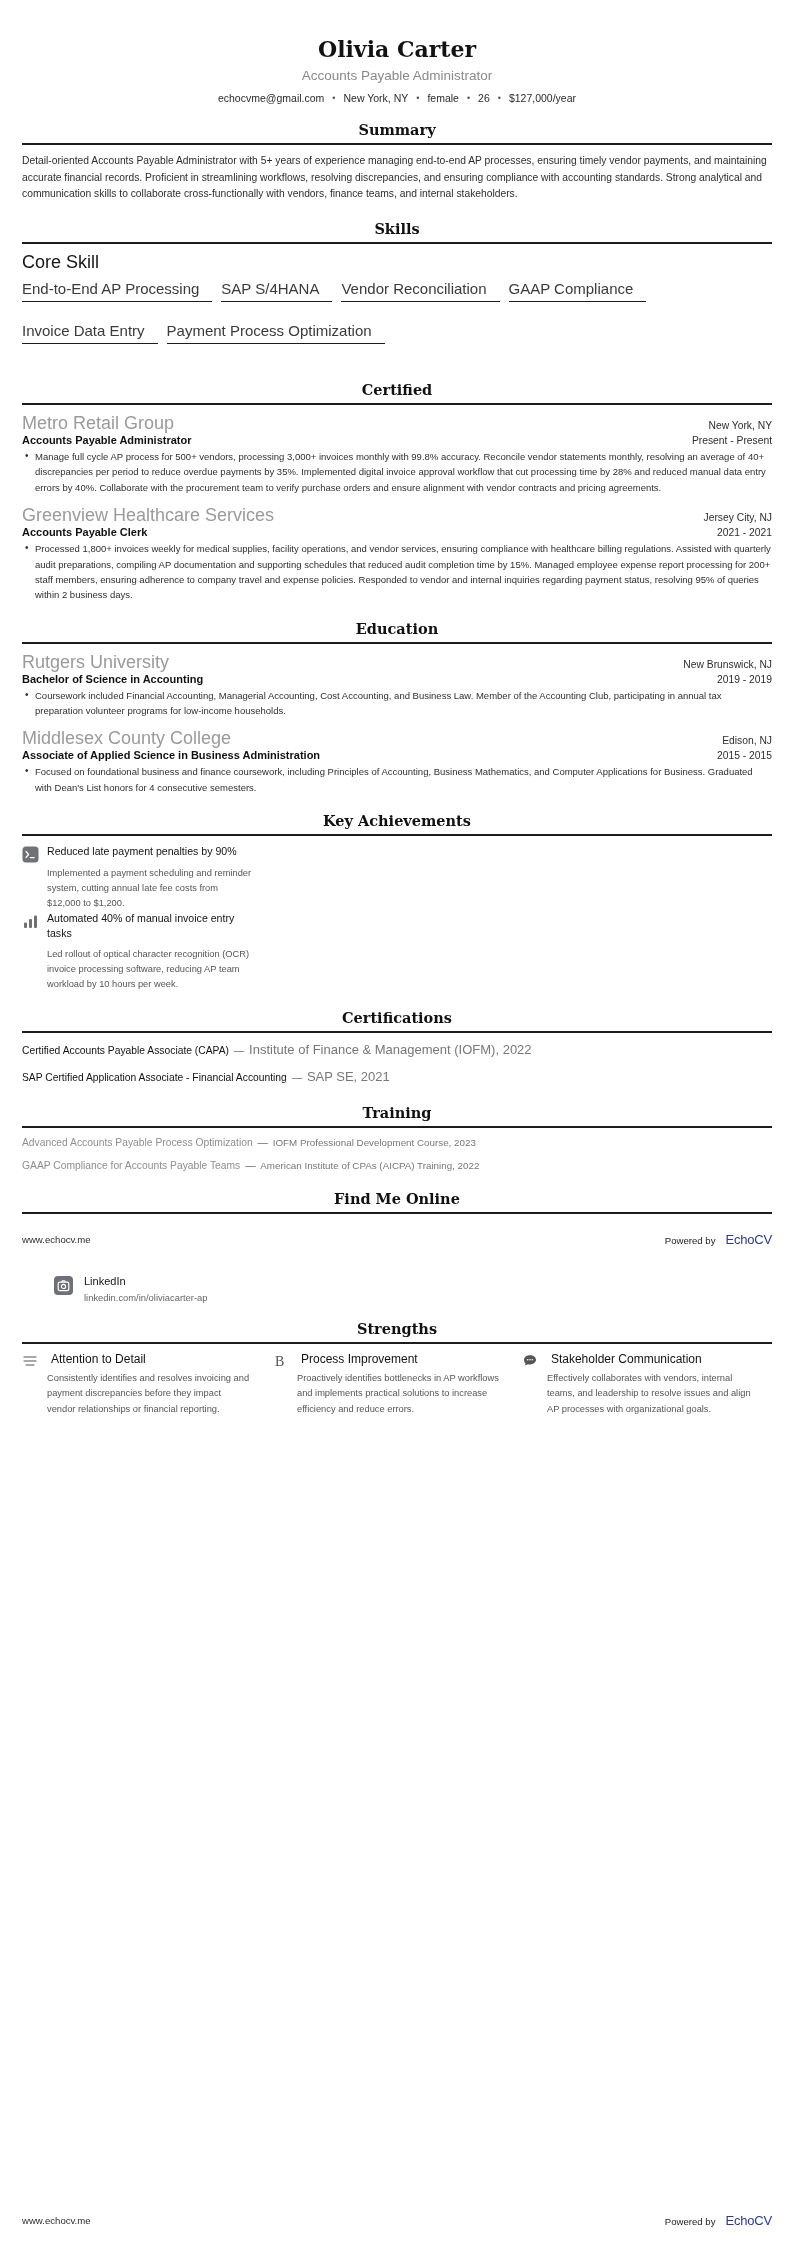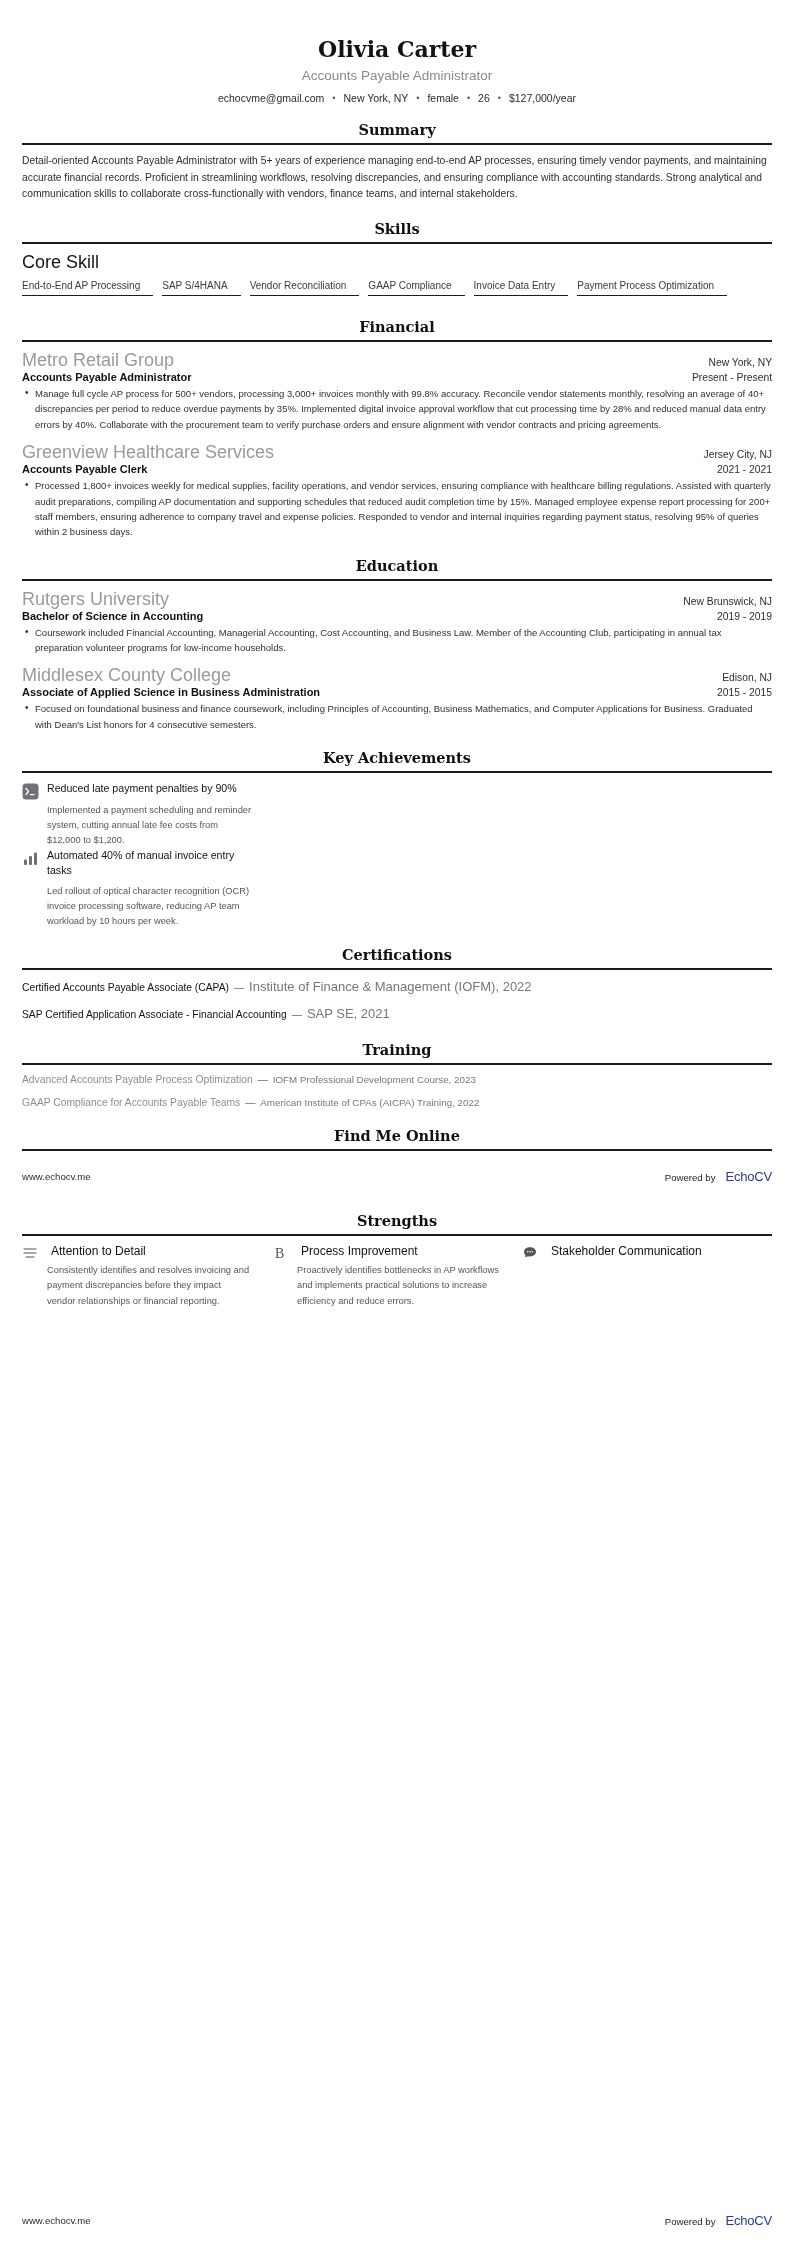--- a/index.html
+++ b/index.html
@@ -80,27 +80,27 @@
     color: #151515;
     margin: 2px 0 7px 0;
     font-weight: 400;
   }
   .skill-chips {
     display: flex;
     flex-wrap: wrap;
     gap: 0px;
   }
   .skill-chip {
-    font-size: 10px;
+    font-size: 15px;
     color: #3a3a3a;
     padding: 0 13px 4px 0;
     margin-right: 9px;
     border-bottom: 1.6px solid #1c1c1c;
     white-space: nowrap;
-    margin-bottom: 5px;
+    margin-bottom: 20px;
   }
 
   
   .entry { margin-bottom: 10px; }
   .entry-row {
     display: flex;
     justify-content: space-between;
     align-items: baseline;
   }
   .entry-org {
@@ -311,21 +311,21 @@
         <span class="skill-chip">End-to-End AP Processing</span>
         <span class="skill-chip">SAP S/4HANA</span>
         <span class="skill-chip">Vendor Reconciliation</span>
         <span class="skill-chip">GAAP Compliance</span>
         <span class="skill-chip">Invoice Data Entry</span>
         <span class="skill-chip">Payment Process Optimization</span>
       </div>
   </div>
 
   <div class="section">
-    <div class="section-title">Financial</div>
+    <div class="section-title">Certified</div>
     <hr class="section-rule">
     <div id="experience-list">
     <div class="entry">
       <div class="entry-row">
         <span class="entry-org">Metro Retail Group</span>
         <span class="entry-loc">New York, NY</span>
       </div>
       <div class="entry-row">
         <span class="entry-role">Accounts Payable Administrator</span>
         <span class="entry-dates">Present - Present</span>
@@ -454,20 +454,35 @@
   <div class="section">
     <div class="section-title">Find Me Online</div>
     <hr class="section-rule">
     <div class="online-bar">
       <span class="site-url">www.echocv.me</span>
       <span class="powered">
         <span>Powered by</span>
         <span class="brand">EchoCV</span>
       </span>
     </div>
+    <div id="profile-list">
+  <div class="profile-row">
+    <span class="profile-icon">
+            <svg width="13" height="13" viewBox="0 0 13 13">
+              <rect x="1.2" y="3.2" width="10.6" height="8.4" rx="1.6" fill="none" stroke="#fff" stroke-width="1.2"></rect>
+              <path d="M4.6 3.2l.8-1.4h2.2l.8 1.4" fill="none" stroke="#fff" stroke-width="1.2" stroke-linejoin="round"></path>
+              <circle cx="6.5" cy="7.4" r="2.1" fill="none" stroke="#fff" stroke-width="1.2"></circle>
+            </svg>
+          </span>
+    <div>
+      <div class="profile-label">LinkedIn</div>
+      <div class="profile-handle">linkedin.com/in/oliviacarter-ap</div>
+    </div>
+  </div>
+      </div>
   </div>
 
   <div class="section">
     <div class="section-title">Strengths</div>
     <hr class="section-rule">
     <div class="str-grid" id="str-grid">
   <div class="str-item">
     <span class="str-icon">
             <svg width="16" height="16" viewBox="0 0 16 16">
               <path d="M2 4h12M2 8h12M4 12h8" stroke="#555" stroke-width="1.2" stroke-linecap="round"></path>
@@ -493,20 +508,21 @@
     <span class="str-icon">
             <svg width="16" height="16" viewBox="0 0 16 16">
               <path d="M8 2.2c3.4 0 6 2 6 4.6s-2.6 4.6-6 4.6c-.7 0-1.4-.1-2-.25L3 12.6l.6-2.1C2.6 9.6 2 8.3 2 6.8 2 4.2 4.6 2.2 8 2.2z" fill="#555"></path>
               <circle cx="5.7" cy="6.8" r="0.8" fill="#fff"></circle>
               <circle cx="8" cy="6.8" r="0.8" fill="#fff"></circle>
               <circle cx="10.3" cy="6.8" r="0.8" fill="#fff"></circle>
             </svg>
           </span>
     <div>
       <div class="str-title">Stakeholder Communication</div>
+      <p class="str-desc">Effectively collaborates with vendors, internal teams, and leadership to resolve issues and align AP processes with organizational goals.</p>
     </div>
   </div>
       </div>
   </div>
 
   <div class="page-footer">
     <span class="site-url">www.echocv.me</span>
     <span class="powered">
       <span>Powered by</span>
       <span class="brand">EchoCV</span>

